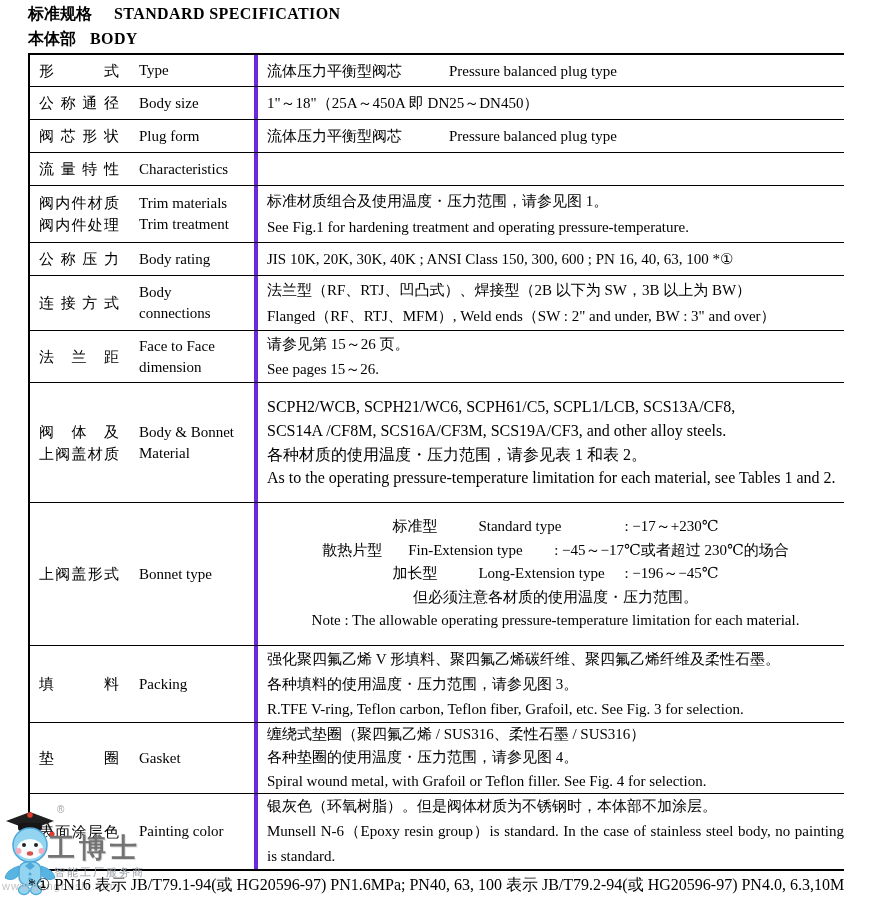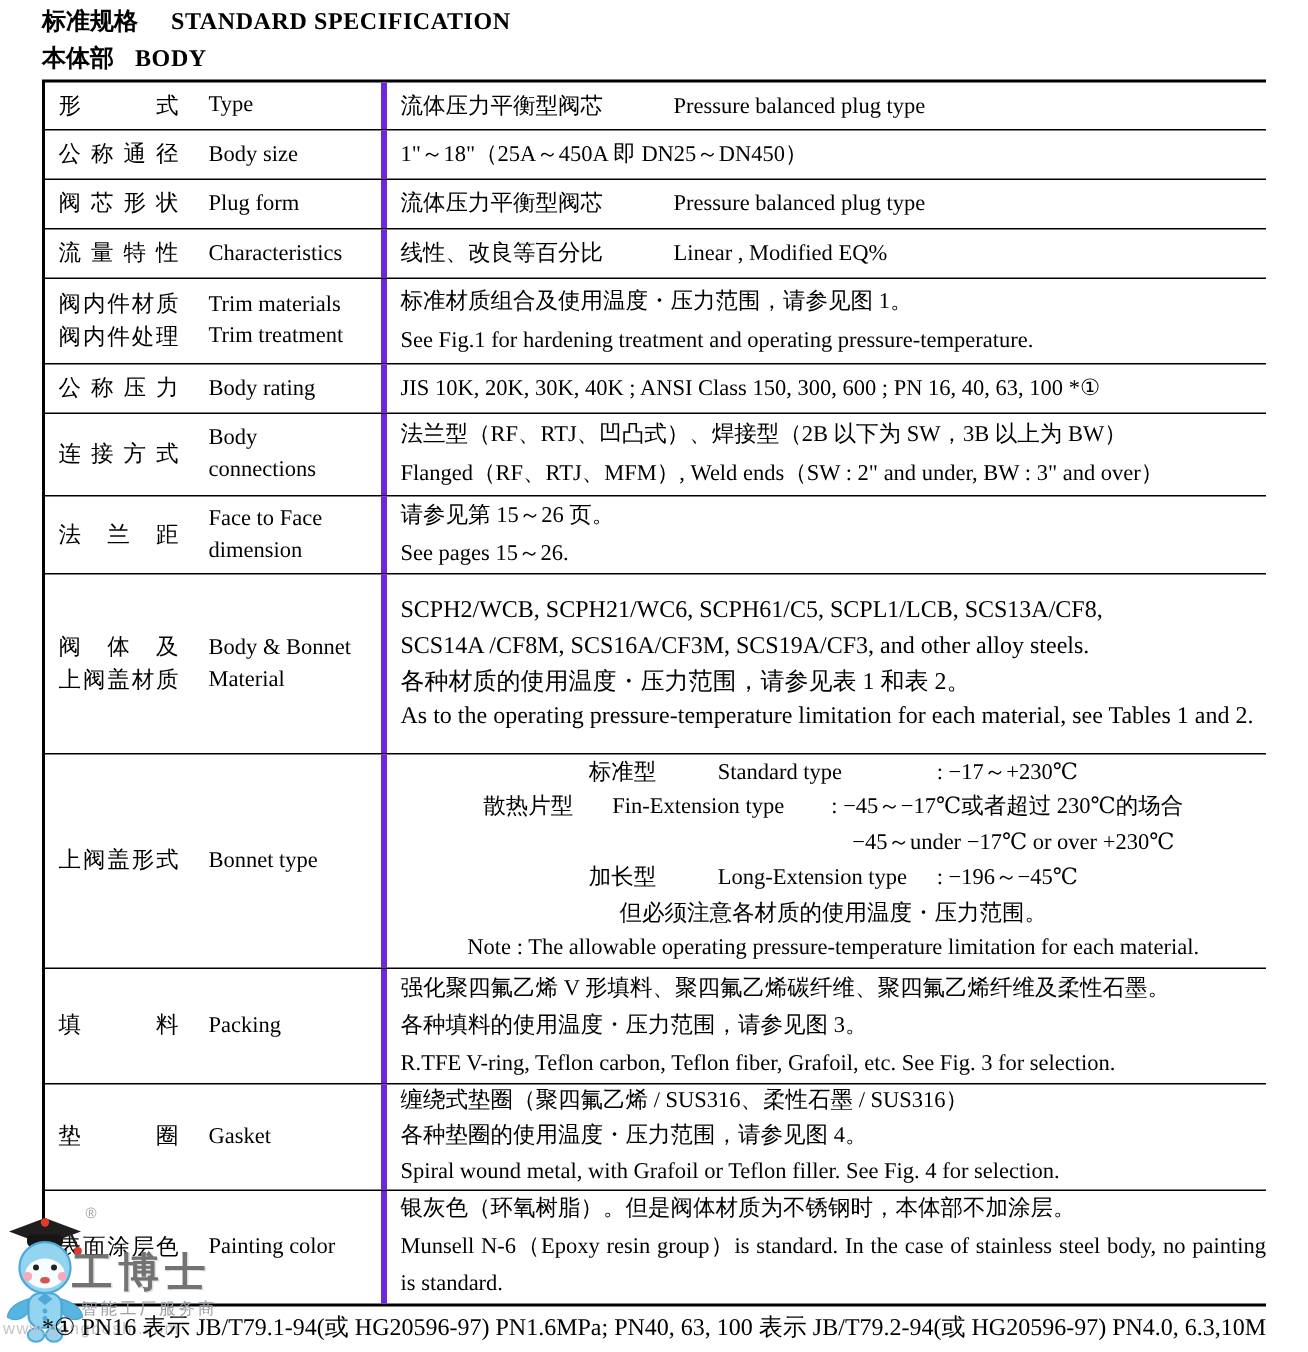--- a/index.html
+++ b/index.html
@@ -115,23 +115,20 @@
       </div>
       <div class="trow">
         <div class="cell-l">
           <div class="lab-cjk">
             <div>流量特性</div>
           </div>
           <div class="lab-en">
             <div>Characteristics</div>
           </div>
         </div>
-        <div class="cell-r">
-          <div class="cline"><span class="pair-cjk">线性、改良等百分比</span><span>Linear , Modified EQ%</span></div>
-        </div>
       </div>
       <div class="trow">
         <div class="cell-l">
           <div class="lab-cjk">
             <div>阀内件材质</div>
             <div>阀内件处理</div>
           </div>
           <div class="lab-en">
             <div>Trim materials</div>
             <div>Trim treatment</div>
@@ -208,21 +205,20 @@
           <div class="lab-cjk">
             <div>上阀盖形式</div>
           </div>
           <div class="lab-en">
             <div>Bonnet type</div>
           </div>
         </div>
         <div class="cell-r">
           <div class="cline"><span class="b1">标准型</span><span class="b2">Standard type</span><span>: −17～+230℃</span></div>
           <div class="cline"><span class="b1">散热片型</span><span class="b2">Fin-Extension type</span><span>: −45～−17℃或者超过 230℃的场合</span></div>
-          <div class="cline indent">−45～under −17℃ or over +230℃</div>
           <div class="cline"><span class="b1">加长型</span><span class="b2">Long-Extension type</span><span>: −196～−45℃</span></div>
           <div class="cline">但必须注意各材质的使用温度・压力范围。</div>
           <div class="cline">Note : The allowable operating pressure-temperature limitation for each material.</div>
         </div>
       </div>
       <div class="trow">
         <div class="cell-l">
           <div class="lab-cjk">
             <div>填料</div>
           </div>

